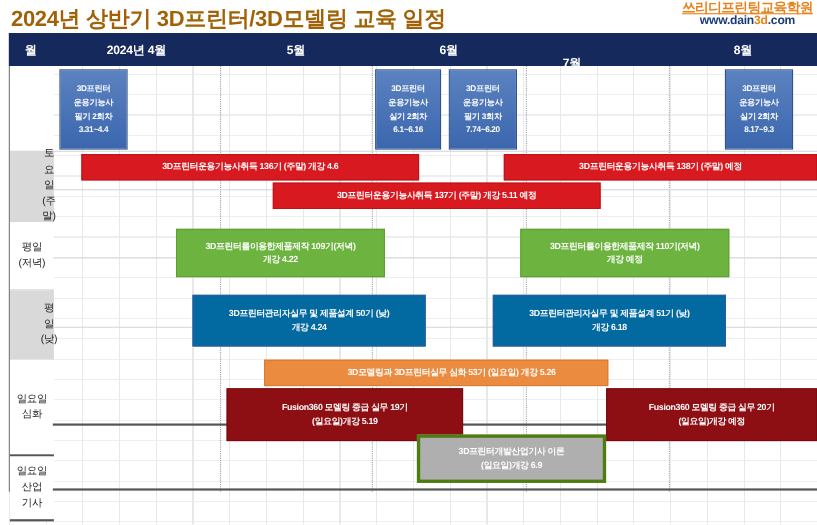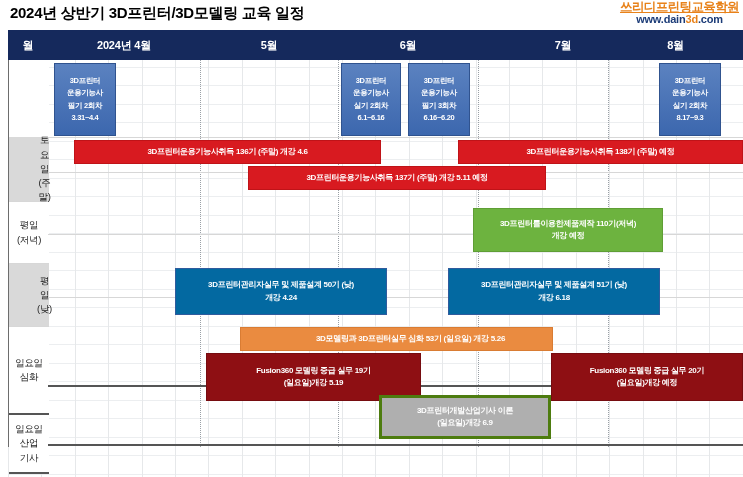--- a/index.html
+++ b/index.html
@@ -14,21 +14,21 @@
     overflow: hidden;
     background: #ffffff;
   }
 
   
   #titlebar {
     position: absolute; left: 0; top: 0; width: 743px; height: 30px;
   }
   #page-title {
     position: absolute; left: 10px; top: 4px;
-    font-size: 15px; font-weight: bold; color: #000000;
+    font-size: 20px; font-weight: bold; color: #a16207;
     letter-spacing: -0.3px; white-space: nowrap;
   }
   #brand {
     position: absolute; right: 4px; top: 1px;
     text-align: center; line-height: 1.05;
   }
   #brand-name {
     font-size: 12.5px; font-weight: bold; color: #E8821A;
     letter-spacing: -0.6px; white-space: nowrap;
     text-decoration: underline;
@@ -133,21 +133,21 @@
   </div>
 
   <div id="sheet">
     <div id="gridlines"></div>
 
     <div id="monthheader">
       <div class="mh-cell" style="left:0;width:40px;">월</div>
       <div class="mh-cell" style="left:40px;width:152px;">2024년 4월</div>
       <div class="mh-cell" style="left:192px;width:138px;">5월</div>
       <div class="mh-cell" style="left:330px;width:140px;">6월</div>
-      <div class="mh-cell" style="left:490px;width:130px;">7월</div>
+      <div class="mh-cell" style="left:447px;width:130px;margin-top:12px;">7월</div>
       <div class="mh-cell" style="left:600px;width:135px;">8월</div>
     </div>
 
     <div class="mdiv" style="left:192px;height:387px;"></div>
     <div class="mdiv" style="left:330px;height:387px;"></div>
     <div class="mdiv" style="left:470px;height:387px;"></div>
     <div class="mdiv" style="left:600px;height:387px;"></div>
 
     <div id="labelcol">
       <div class="rowlabel plain" style="top:0;height:77px;border-bottom:none;"></div>
@@ -197,21 +197,21 @@
       <span class="ln">3D프린터</span>
       <span class="ln">운용기능사</span>
       <span class="ln">실기 2회차</span>
       <span class="ln">6.1~6.16</span>
     </div>
 
     <div class="bar exam" style="left:400px;top:33px;width:62px;height:73px;">
       <span class="ln">3D프린터</span>
       <span class="ln">운용기능사</span>
       <span class="ln">필기 3회차</span>
-      <span class="ln">6.16~6.20</span>
+      <span class="ln">7.74~6.20</span>
     </div>
 
     <div class="bar exam" style="left:651px;top:33px;width:62px;height:73px;">
       <span class="ln">3D프린터</span>
       <span class="ln">운용기능사</span>
       <span class="ln">실기 2회차</span>
       <span class="ln">8.17~9.3</span>
     </div>
 
     <div class="bar red" style="left:66px;top:110px;width:307px;height:24px;">
@@ -219,20 +219,24 @@
     </div>
 
     <div class="bar red" style="left:240px;top:136px;width:298px;height:24px;">
       <span class="ln">3D프린터운용기능사취득 137기 (주말) 개강 5.11 예정</span>
     </div>
 
     <div class="bar red" style="left:450px;top:110px;width:285px;height:24px;">
       <span class="ln">3D프린터운용기능사취득 138기 (주말) 예정</span>
     </div>
 
+    <div class="bar green" style="left:152px;top:178px;width:190px;height:44px;">
+      <span class="ln">3D프린터를이용한제품제작 109기(저녁)</span>
+      <span class="ln">개강 4.22</span>
+    </div>
 
     <div class="bar green" style="left:465px;top:178px;width:190px;height:44px;">
       <span class="ln">3D프린터를이용한제품제작 110기(저녁)</span>
       <span class="ln">개강 예정</span>
     </div>
 
     <div class="bar blue" style="left:167px;top:238px;width:212px;height:47px;">
       <span class="ln">3D프린터관리자실무 및 제품설계 50기 (낮)</span>
       <span class="ln">개강 4.24</span>
     </div>

